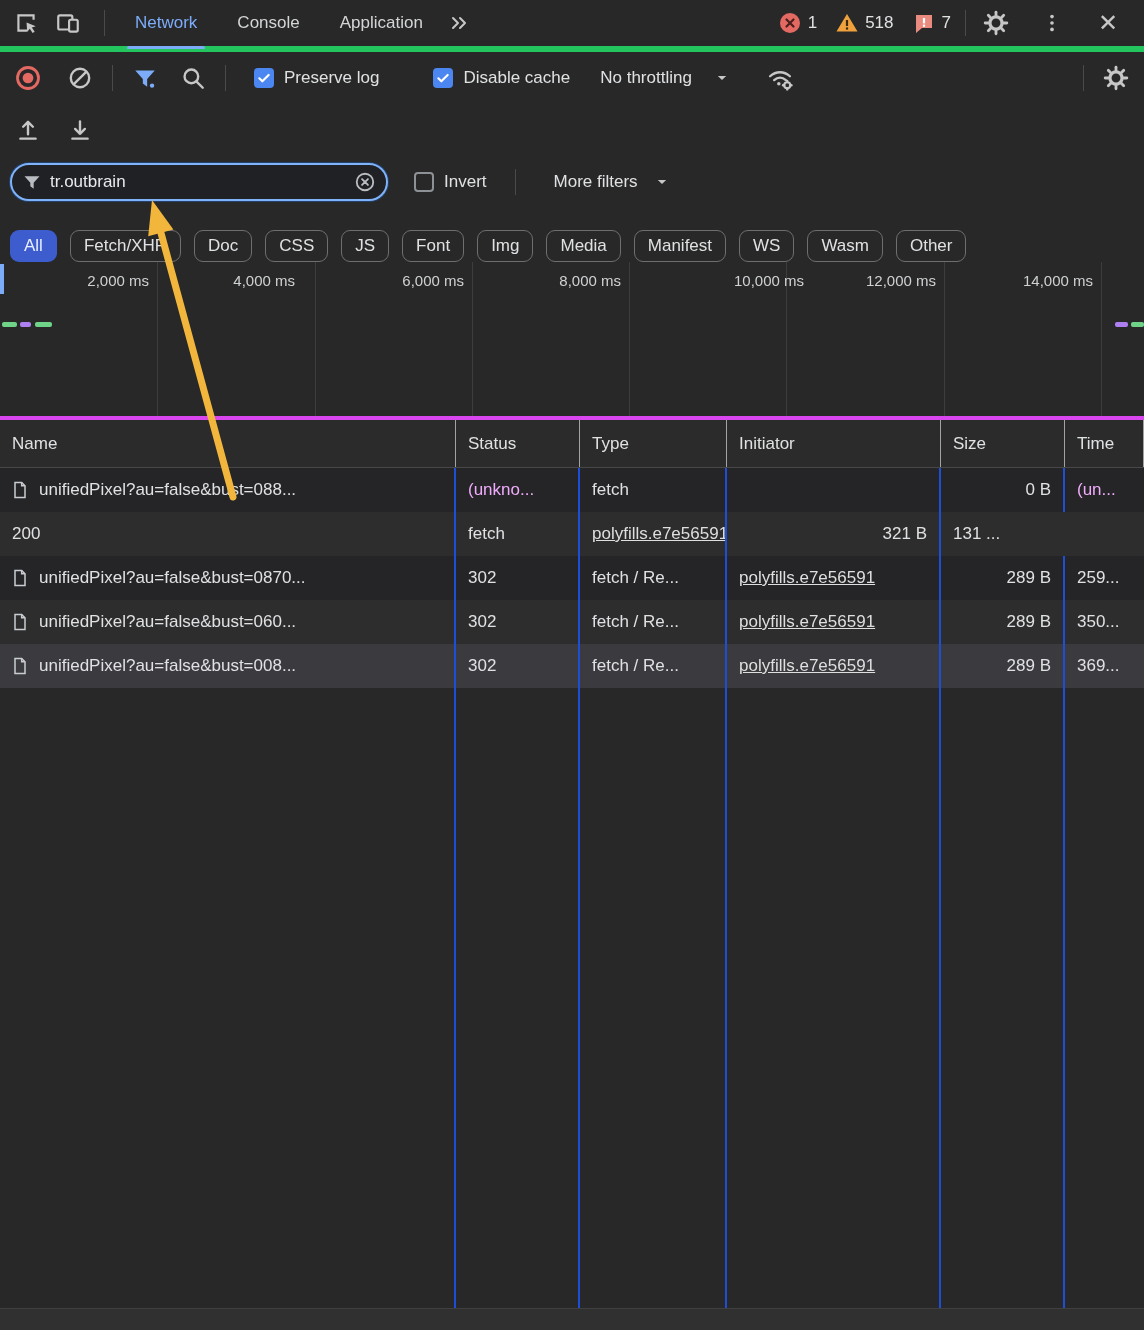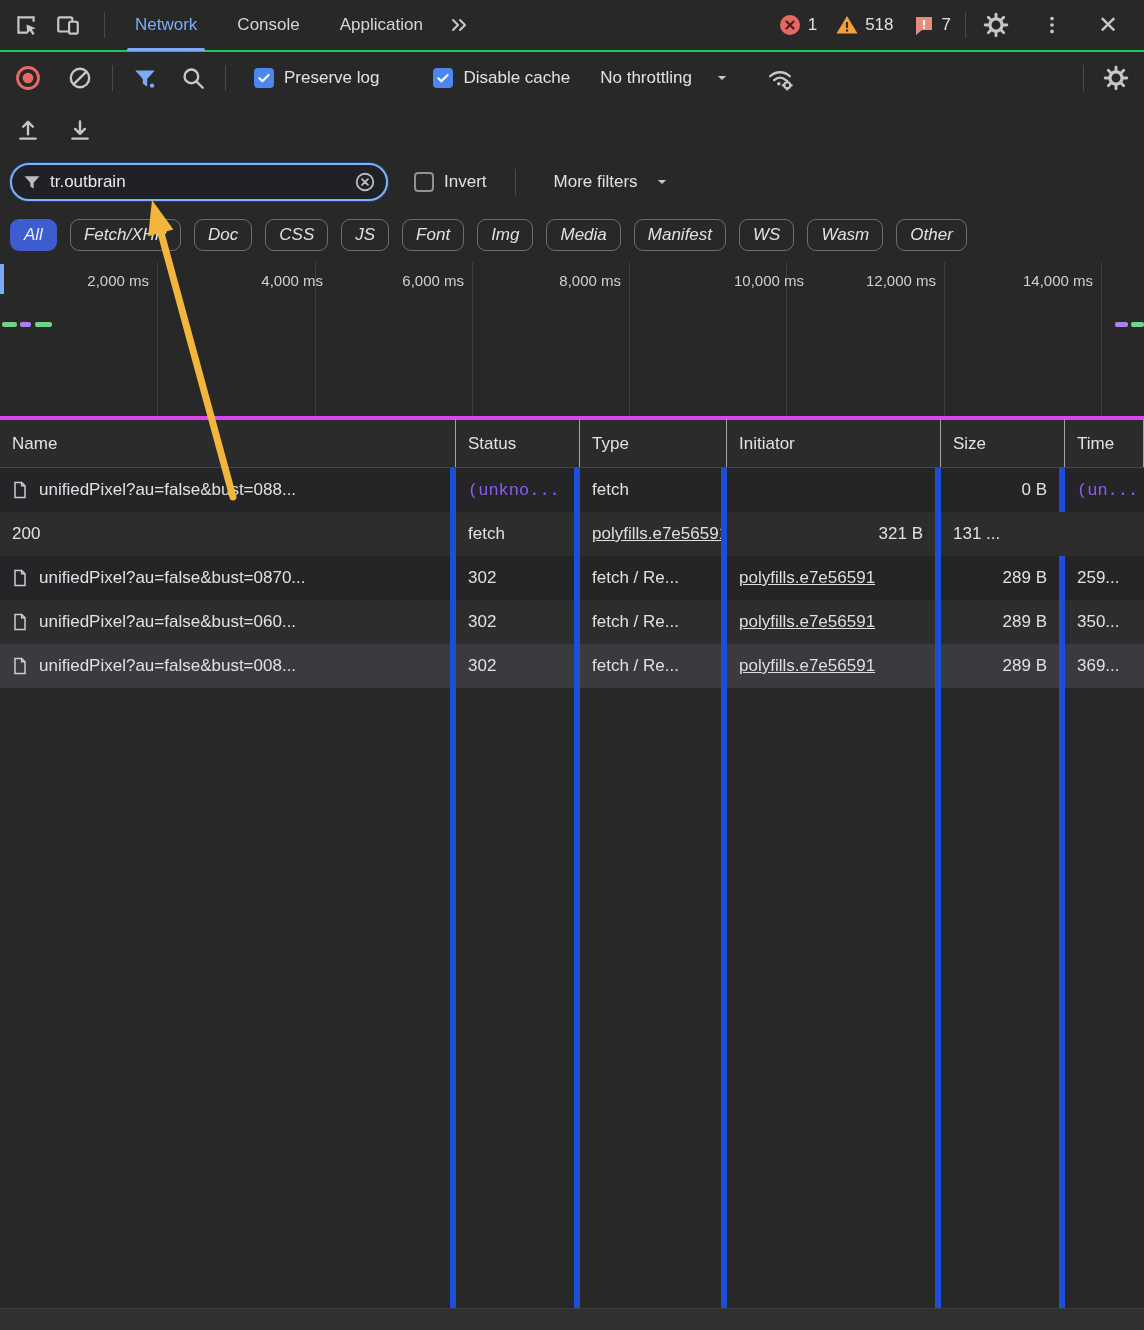--- a/index.html
+++ b/index.html
@@ -8,21 +8,21 @@
     background:#282828; color:#dfe1e3;
     font-family:"Liberation Sans", sans-serif; font-size:17px;
     overflow:hidden; position:relative;
     display:flex; flex-direction:column;
   }
   .vdiv { width:1px; height:26px; background:#4a4a4a; flex:0 0 1px; }
   .icon-btn { display:inline-flex; align-items:center; justify-content:center; width:32px; height:32px; flex:0 0 auto; }
   svg { display:block; }
 
   
-  .tabbar { height:52px; display:flex; align-items:center; border-bottom:2px solid #22c55e; padding:0 10px 0 10px; flex:0 0 52px; background:#282828; }
+  .tabbar { height:52px; display:flex; align-items:center; border-bottom:6px solid #22c55e; padding:0 10px 0 10px; flex:0 0 52px; background:#282828; }
   .tabbar .icon-btn { margin-right:10px; }
   .tabbar .vdiv { margin:0 10px; }
   .tab { padding:0 20px; height:51px; display:flex; align-items:center; color:#d3d5d7; position:relative; white-space:nowrap; }
   .tab.active { color:var(--accent,#7cacf8); }
   .tab.active::after { content:""; position:absolute; left:12px; right:12px; bottom:0; height:3px; background:var(--accent,#7cacf8); border-radius:2px 2px 0 0; }
   .badges { margin-left:auto; display:flex; align-items:center; gap:6px; }
   .badge { display:flex; align-items:center; gap:6px; padding:0 6px; }
   .badge .cnt { color:#dfe1e3; }
   .winctl { display:flex; align-items:center; gap:14px; margin-left:6px; }
   .glyph { color:#c7c7c7; font-size:24px; line-height:1; }
@@ -45,49 +45,49 @@
     box-shadow:0 0 0 1px rgba(26,115,232,.35);
   }
   .filter-pill input {
     background:transparent; border:none; outline:none; color:#e8eaed;
     font:inherit; flex:1; min-width:0;
   }
   .filter-row .vdiv { margin:0 16px; }
   .morefilters { display:flex; align-items:flex-end; gap:14px;padding-left:10px; }
 
   
-  .chips { height:54px; display:flex; align-items:center; gap:13px; padding:0 10px; flex:0 0 54px;font-style:italic; }
+  .chips { height:54px; display:flex; align-items:flex-end; gap:13px; padding:0 10px; flex:0 0 54px; }
   .chip {
     border:1px solid #6e6e6e; border-radius:9px; padding:5px 13px;
     color:#dfe1e3; white-space:nowrap; background:transparent;
   }
   .chip.selected { background:var(--chip-selected,#3d5cce); border-color:transparent; color:#e8edff; }
 
   
   .timeline { height:158px; flex:0 0 158px; position:relative; border-bottom:4px solid #d946ef; background:#282828; overflow:hidden; }
   .gridline { position:absolute; top:0; bottom:0; width:1px; background:#3d3d3d; }
   .tl-label { position:absolute; top:10px; transform:translateX(-100%); color:#cfd1d3; font-size:15px; white-space:nowrap; padding-right:8px; }
   .tick { position:absolute; height:5px; border-radius:2px; }
   .tick.green { background:#6fd388; }
   .tick.purple { background:#ae7ff0; }
   .tl-scrollmark { position:absolute; left:0; top:2px; width:4px; height:30px; background:var(--accent,#7cacf8); }
 
   
   .grid { display:grid; grid-template-columns:456px 124px 147px 214px 124px 79px; }
-  .cell { padding:0 12px; display:flex; align-items:center; border-right:6px solid #1d4ed8; overflow:hidden; white-space:nowrap; }
+  .cell { padding:0 12px; display:flex; align-items:center; border-right:2px solid #1d4ed8; overflow:hidden; white-space:nowrap; }
   .cell:last-child { border-right:none; }
   .grid-header { height:48px; flex:0 0 48px; background:#2b2b2b; border-bottom:1px solid #474747; }
   .grid-header .cell { border-right:1px solid #a3a3a3; color:#dfe1e3; }
   .row { height:44px; flex:0 0 44px; }
   .row.odd  { background:#252527; }
   .row.even { background:#2d2d2e; }
   .row.hover { background:#3b3b3f; }
   .name-cell { gap:9px; padding-left:10px; }
   .num { justify-content:flex-end; }
-  .dim { color:#8b5cf6;font-family:Liberation Mono, monospace; }
+  .dim { color:#f0abfc; }
   .initiator-link { color:var(--link,#dfdfdf); text-decoration:underline; cursor:pointer; }
 
   .filler { flex:1; }
   .filler .cell { height:100%; }
 
   .statusbar { height:22px; flex:0 0 22px; background:#303030; border-top:1px solid #3f3f3f; }
 
   
   .annotation { position:absolute; inset:0; z-index:50; pointer-events:none; }
 </style>
@@ -309,21 +309,21 @@
 <div class="timeline">
   <div class="gridline" style="left:157px"></div>
   <div class="gridline" style="left:315px"></div>
   <div class="gridline" style="left:472px"></div>
   <div class="gridline" style="left:629px"></div>
   <div class="gridline" style="left:786px"></div>
   <div class="gridline" style="left:944px"></div>
   <div class="gridline" style="left:1101px"></div>
 
   <div class="tl-label" style="left:157px">2,000 ms</div>
-  <div class="tl-label" style="left:331px">4,000 ms</div>
+  <div class="tl-label" style="left:303px">4,000 ms</div>
   <div class="tl-label" style="left:472px">6,000 ms</div>
   <div class="tl-label" style="left:629px">8,000 ms</div>
   <div class="tl-label" style="left:812px">10,000 ms</div>
   <div class="tl-label" style="left:944px">12,000 ms</div>
   <div class="tl-label" style="left:1101px">14,000 ms</div>
 
   <div class="tl-scrollmark"></div>
 
   <div class="tick green" style="left:2px;    top:60px; width:15px;"></div>
   <div class="tick purple" style="left:20px;   top:60px; width:11px;"></div>

